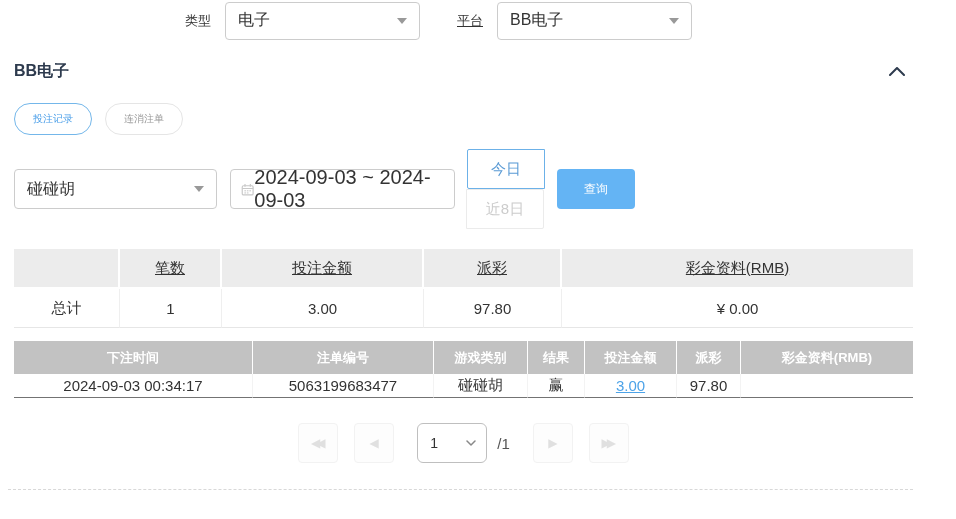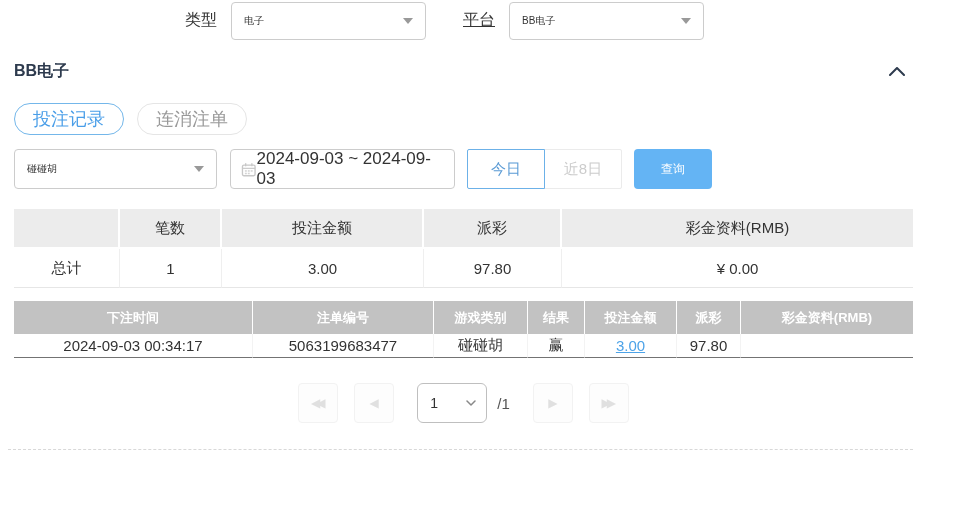--- a/index.html
+++ b/index.html
@@ -5,52 +5,52 @@
   * { box-sizing: border-box; }
   html,body { margin:0; padding:0; }
   body {
     width:956px; height:519px; overflow:hidden; position:relative;
     background:#fff; color:#333;
     font-family:"Liberation Sans","DejaVu Sans",sans-serif;
     font-size:15px;
   }
   
   .top-row { display:flex; align-items:center; padding-left:185px; padding-top:1px; height:40px; }
-  .field-label { font-size:16px; color:#333; margin-right:14px; white-space:nowrap; }
+  .field-label { font-size:13px; color:#333; margin-right:14px; white-space:nowrap; }
   .field-label.second { margin-left:37px;text-decoration:underline; }
   .select {
     width:195px; height:38px; border:1px solid #ccc; border-radius:4px; background:#fff;
     display:flex; align-items:center; justify-content:space-between; padding:0 12px;
-    font-size:10px; cursor:pointer;
+    font-size:16px; cursor:pointer;
   }
   .caret { width:0; height:0; border-left:5px solid transparent; border-right:5px solid transparent; border-top:6px solid #999; }
   
   .section-head { margin-top:21px; height:20px; padding:0 51px 0 14px; display:flex; justify-content:space-between; align-items:center; }
   .section-title { font-size:16px; font-weight:bold; color:#2e3b4e; }
   .collapse-btn { background:none; border:none; padding:0; cursor:pointer; line-height:0; }
   
   .tabs { margin-top:22px; padding-left:14px; display:flex; gap:13px; }
-  .tab { height:32px; padding:0 18px; border-radius:16px; border:1px solid #e5e5e5; background:#fff; color:#999; font-size:18px; cursor:pointer; }
+  .tab { height:32px; padding:0 18px; border-radius:16px; border:1px solid #e5e5e5; background:#fff; color:#999; font-size:10px; cursor:pointer; }
   .tab.active { border-color:#74b7ea; color:#4a9ee8; }
   
   .filter-row { margin-top:14px; padding-left:14px; display:flex; align-items:center; }
   .game-select { width:203px; height:40px; }
   .datebox { margin-left:13px; width:225px; height:40px; border:1px solid #ccc; border-radius:4px; background:#fff;
-    display:flex; align-items:center; padding:0 10px; font-size:17px; color:#333; cursor:pointer; }
-  .quick-group { margin-left:12px; display:flex; }
+    display:flex; align-items:center; padding:0 10px; font-size:20px; color:#333; cursor:pointer; }
+  .quick-group { margin-left:12px; display:flex;flex-direction:column; }
   .quick { width:78px; height:40px; background:#fff; border:1px solid #ebebeb; color:#ccc; font-size:15px; margin-left:-1px; cursor:pointer; }
   .quick.first { margin-left:0; border-radius:2px 0 0 2px; }
   .quick.last { border-radius:0 2px 2px 0;text-align:center; }
   .quick.active { border-color:#6cb1e8; color:#5b9bd5; position:relative; z-index:1; }
   .query-btn { margin-left:12px; width:78px; height:40px; background:#64b4f4; border:none; border-radius:4px; color:#fff; font-size:12px; cursor:pointer; }
   
   table { border-collapse:separate; border-spacing:0; }
   .sum-table { margin:20px 0 0 14px; width:899px; font-size:15px; }
   .sum-table th { background:#ececec; height:40px; font-weight:400; text-align:center; color:#333;
-    border-right:2px solid #fff; border-bottom:2px solid #fff; }
+    border-right:2px solid #fff; border-bottom:2px solid #fff;text-decoration:underline; }
   .sum-table th:last-child { border-right:none; }
   .sum-table td { background:#fff; height:39px; text-align:center; border-bottom:1px solid #e6e6e6; border-right:1px solid #efefef; }
   .sum-table td:last-child { border-right:none; }
   
   .detail-table { margin:13px 0 0 14px; width:899px; }
   .detail-table th { background:#c2c2c2; color:#fff; height:33px; font-size:13px; font-weight:bold; text-align:center;
     border-right:1px solid #fff; }
   .detail-table th:last-child { border-right:none; }
   .detail-table td { background:#fff; height:24px; font-size:15px; text-align:center;
     border-bottom:1px solid #737373; border-right:1px solid #f3f3f3; }

